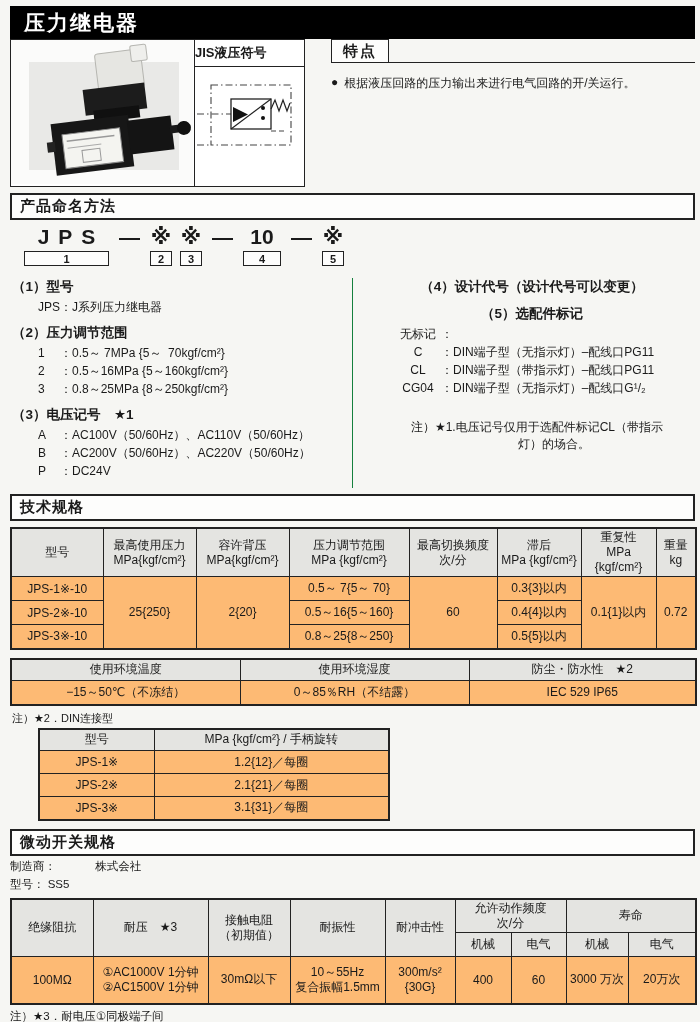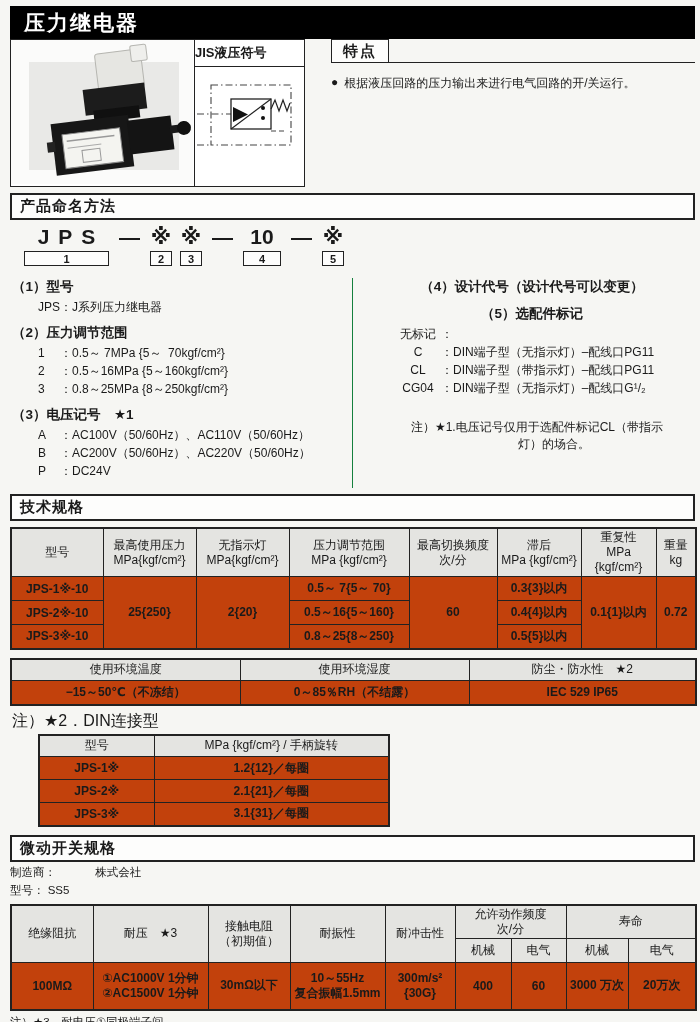--- a/index.html
+++ b/index.html
@@ -49,29 +49,29 @@
   .kv-k.narrow { width:22px; }
   .kv-v { white-space:pre; }
   .note1 { margin-top:22px; font-size:12px; line-height:17px; padding-left:10px; }
   .note1 .ind { padding-left:34px; }
 
   
   table { border-collapse:collapse; table-layout:fixed; }
   th,td { border:1px solid #222; font-size:12px; text-align:center; vertical-align:middle;
     padding:1px 2px; overflow:hidden; }
   th { background:#e4e4e1; font-weight:normal; }
-  td { background:#c2410c; font-weight:bold; }
+  td { background:#fdba74; font-weight:normal; }
   .t-outer { border:2px solid #222; width:685px; }
   .two-line span{ display:block; line-height:15px; }
   .spec-table th { height:44px; }
   .spec-table td { height:24px; }
   .env-table { margin-top:8px; }
   .env-table th { height:22px; }
   .env-table td { height:24px; }
-  .small-note { font-size:16px; margin:5px 0 2px 2px; }
+  .small-note { font-size:11px; margin:5px 0 2px 2px; }
   .din-table { width:350px; margin-left:28px; border:2px solid #222; }
   .din-table th { height:22px; }
   .din-table td { height:23px; }
   .maker-line { font-size:11.5px; line-height:15px; margin-top:3px; }
   .micro-table th.main { height:28px; }
   .micro-table th.sub { height:24px; }
   .micro-table td { height:48px; }
   .notes3 { font-size:11.5px; line-height:16.5px; margin-top:3px; }
   .mt6{margin-top:6px;} .mt8{margin-top:8px;}
 </style>
@@ -243,21 +243,21 @@
         <col style="width:40px">
     </colgroup>
     <tbody>
         <tr>
       <th>型号</th>
       <th class="two-line">
             <span>最高使用压力</span>
             <span>MPa{kgf/cm²}</span>
           </th>
       <th class="two-line">
-            <span>无指示灯</span>
+            <span>容许背压</span>
             <span>MPa{kgf/cm²}</span>
           </th>
       <th class="two-line">
             <span>压力调节范围</span>
             <span>MPa {kgf/cm²}</span>
           </th>
       <th class="two-line">
             <span>最高切换频度</span>
             <span>次/分</span>
           </th>

